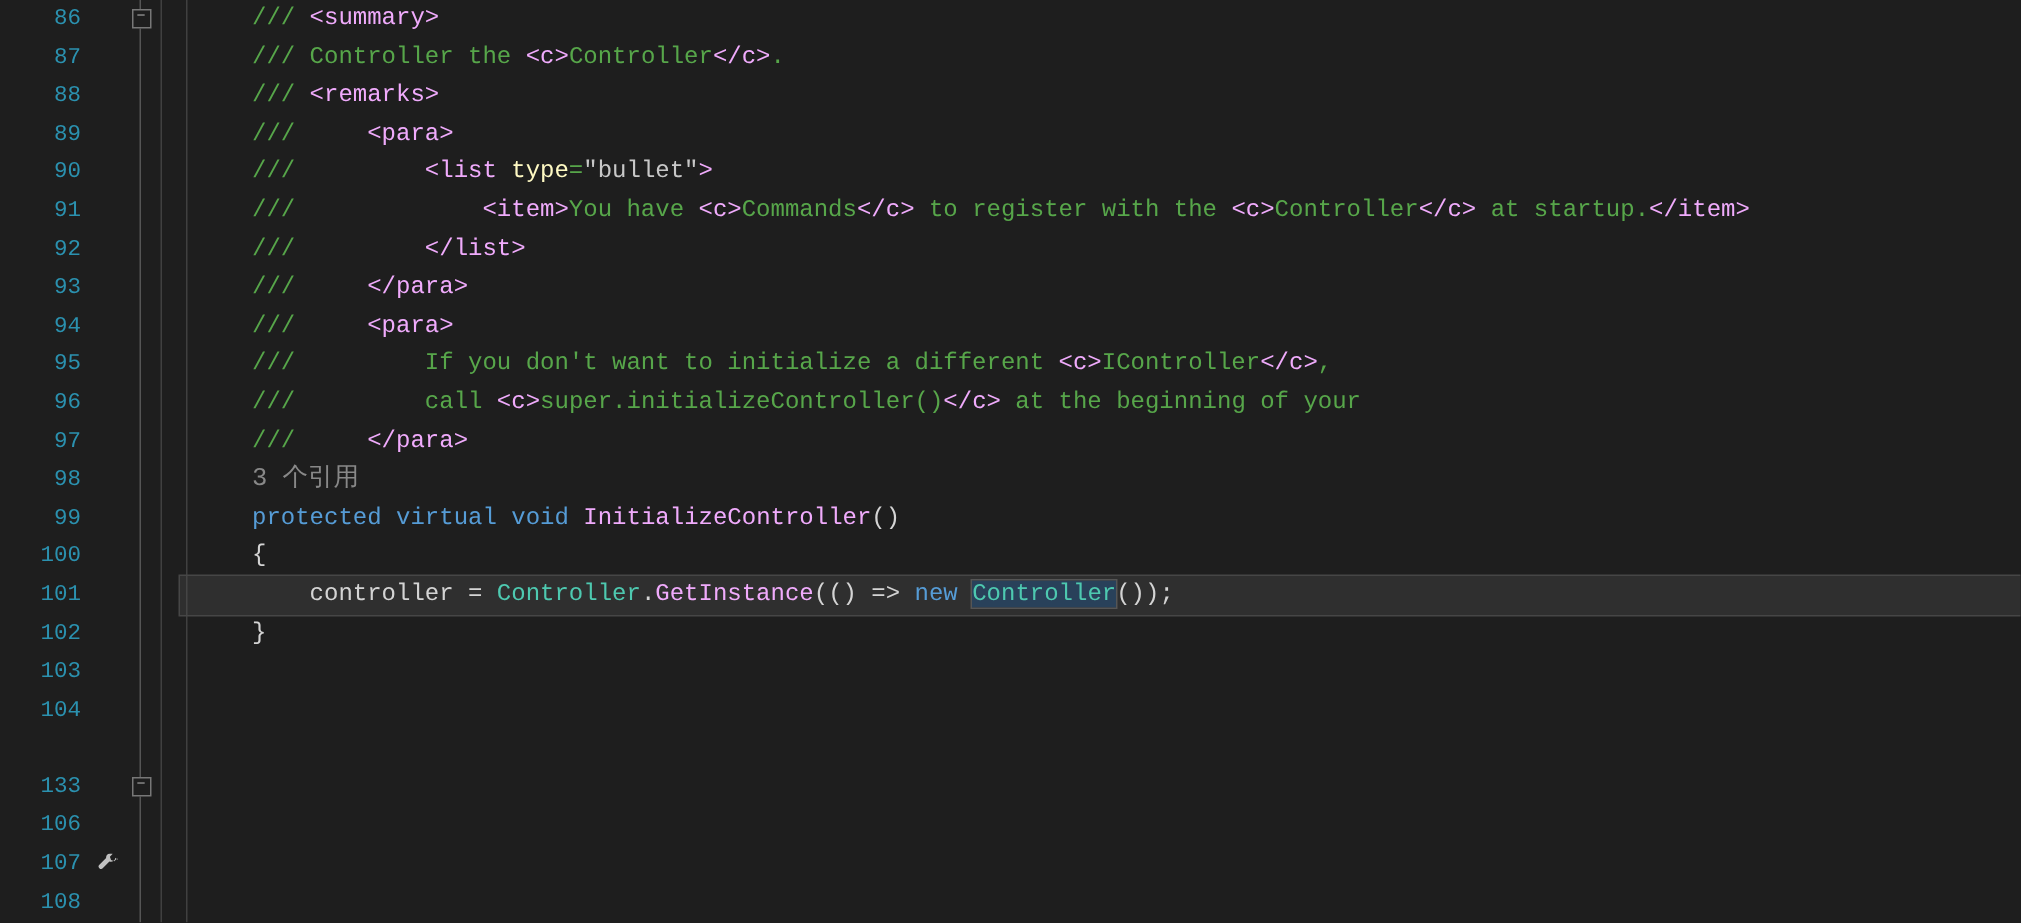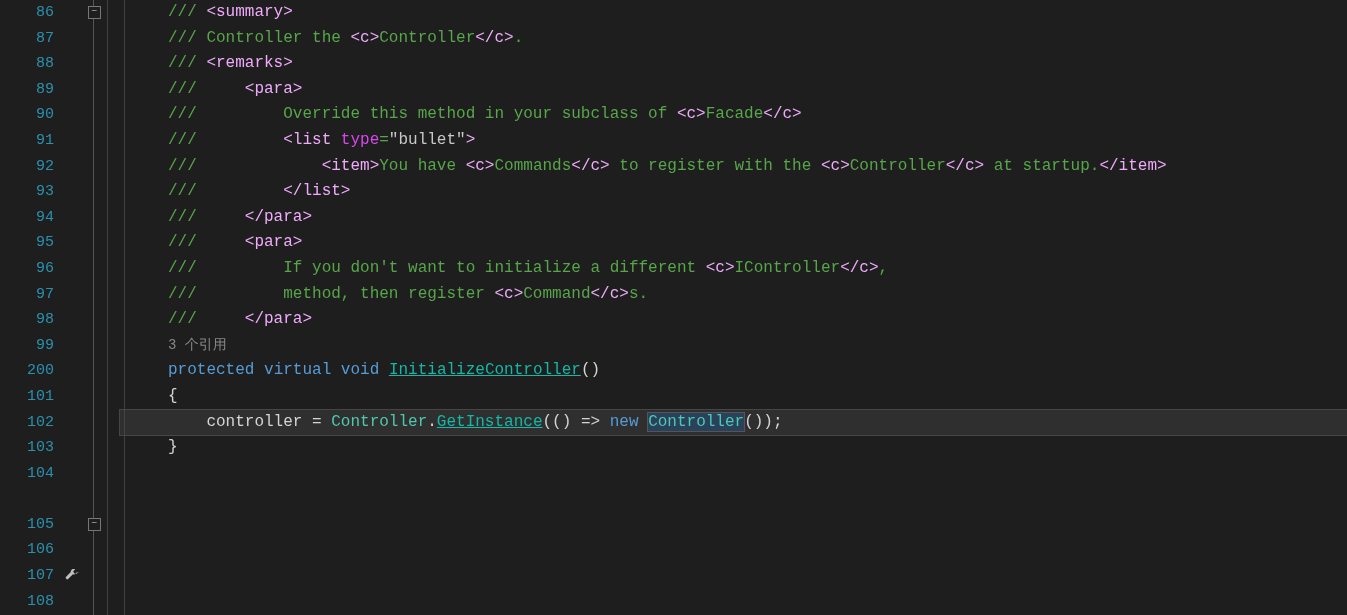--- a/index.html
+++ b/index.html
@@ -93,35 +93,35 @@
   }
   .code-col .row {
     height: 25.6px;
     line-height: 25.6px;
     white-space: pre;
     padding-left: 48px;
     position: relative;
   }
   .code-col .row.codelens-row {
     color: #888;
-    font-size: 14px;
+    font-size: 17px;
     padding-left: 48px;
   }
   .code-col .row.current {
     background: rgba(80,80,80,0.35);
     outline: 1px solid #464646;
   }
   .c-comment { color: #57A64A; }
   .c-comment-tag { color: #f0abfc; }
   .c-kw { color: #569cd6; margin-top: 41px; }
   .c-type { color: #4ec9b0; }
-  .c-method { color: #14b8a6; text-decoration: underline; }
+  .c-method { color: #f0abfc; }
   .c-ident { color: #d4d4d4; }
   .c-punc { color: #d4d4d4; }
-  .c-attr { color: #d946ef; }
+  .c-attr { color: #fef9c3; }
   .c-atval { color: #c8c8c8; }
   .sel-box {
     outline: 1px solid #555;
     background: rgba(38,79,120,0.6);
     padding: 0 0;
   }
   svg.wrench { width:14px; height:14px; }
 </style>
 </head>
 <body>
@@ -136,27 +136,27 @@
     <div class="ln">90</div>
     <div class="ln">91</div>
     <div class="ln">92</div>
     <div class="ln">93</div>
     <div class="ln">94</div>
     <div class="ln">95</div>
     <div class="ln">96</div>
     <div class="ln">97</div>
     <div class="ln">98</div>
     <div class="ln">99</div>
-    <div class="ln">200</div>
+    <div class="ln">100</div>
     <div class="ln">101</div>
     <div class="ln">102</div>
     <div class="ln">103</div>
     <div class="ln">104</div>
     <div class="ln codelens">.</div>
-    <div class="ln">105</div>
+    <div class="ln">133</div>
     <div class="ln">106</div>
     <div class="ln">107</div>
     <div class="ln">108</div>
   </div>
 
   <div class="marker-col">
     <div class="mk"></div>
       <div class="mk"></div>
       <div class="mk"></div>
       <div class="mk"></div>
@@ -228,38 +228,37 @@
     <div class="row"><span class="c-comment">/// </span><span class="c-comment-tag">&lt;summary&gt;</span></div>
 
     <div class="row"><span class="c-comment">/// </span><span class="c-comment">Controller the </span><span class="c-comment-tag">&lt;c&gt;</span><span class="c-comment">Controller</span><span class="c-comment-tag">&lt;/c&gt;</span><span class="c-comment">.</span></div>
 
 
     <div class="row"><span class="c-comment">/// </span><span class="c-comment-tag">&lt;remarks&gt;</span></div>
 
     <div class="row"><span class="c-comment">///     </span><span class="c-comment-tag">&lt;para&gt;</span></div>
 
 
-    <div class="row"><span class="c-comment">///         </span><span class="c-comment">Override this method in your subclass of </span><span class="c-comment-tag">&lt;c&gt;</span><span class="c-comment">Facade</span><span class="c-comment-tag">&lt;/c&gt;</span></div>
 
 
     <div class="row"><span class="c-comment">///         </span><span class="c-comment-tag">&lt;list </span><span class="c-attr">type</span><span class="c-comment">=</span><span class="c-atval">"bullet"</span><span class="c-comment-tag">&gt;</span></div>
 
 
     <div class="row"><span class="c-comment">///             </span><span class="c-comment-tag">&lt;item&gt;</span><span class="c-comment">You have </span><span class="c-comment-tag">&lt;c&gt;</span><span class="c-comment">Commands</span><span class="c-comment-tag">&lt;/c&gt;</span><span class="c-comment"> to register with the </span><span class="c-comment-tag">&lt;c&gt;</span><span class="c-comment">Controller</span><span class="c-comment-tag">&lt;/c&gt;</span><span class="c-comment"> at startup.</span><span class="c-comment-tag">&lt;/item&gt;</span></div>
 
     <div class="row"><span class="c-comment">///         </span><span class="c-comment-tag">&lt;/list&gt;</span></div>
 
     <div class="row"><span class="c-comment">///     </span><span class="c-comment-tag">&lt;/para&gt;</span></div>
 
     <div class="row"><span class="c-comment">///     </span><span class="c-comment-tag">&lt;para&gt;</span></div>
 
     <div class="row"><span class="c-comment">///         </span><span class="c-comment">If you don't want to initialize a different </span><span class="c-comment-tag">&lt;c&gt;</span><span class="c-comment">IController</span><span class="c-comment-tag">&lt;/c&gt;</span><span class="c-comment">,</span></div>
 
-
-    <div class="row"><span class="c-comment">///         </span><span class="c-comment">method, then register </span><span class="c-comment-tag">&lt;c&gt;</span><span class="c-comment">Command</span><span class="c-comment-tag">&lt;/c&gt;</span><span class="c-comment">s.</span></div>
+    <div class="row"><span class="c-comment">///         </span><span class="c-comment">call </span><span class="c-comment-tag">&lt;c&gt;</span><span class="c-comment">super.initializeController()</span><span class="c-comment-tag">&lt;/c&gt;</span><span class="c-comment"> at the beginning of your</span></div>
+
 
     <div class="row"><span class="c-comment">///     </span><span class="c-comment-tag">&lt;/para&gt;</span></div>
 
 
     <div class="row codelens-row"><span>3 个引用</span></div>
 
     <div class="row"><span class="c-kw">protected</span><span> </span><span class="c-kw">virtual</span><span> </span><span class="c-kw">void</span><span> </span><span class="c-method">InitializeController</span><span class="c-punc">()</span></div>
 
     <div class="row"><span class="c-punc">{</span></div>
 

